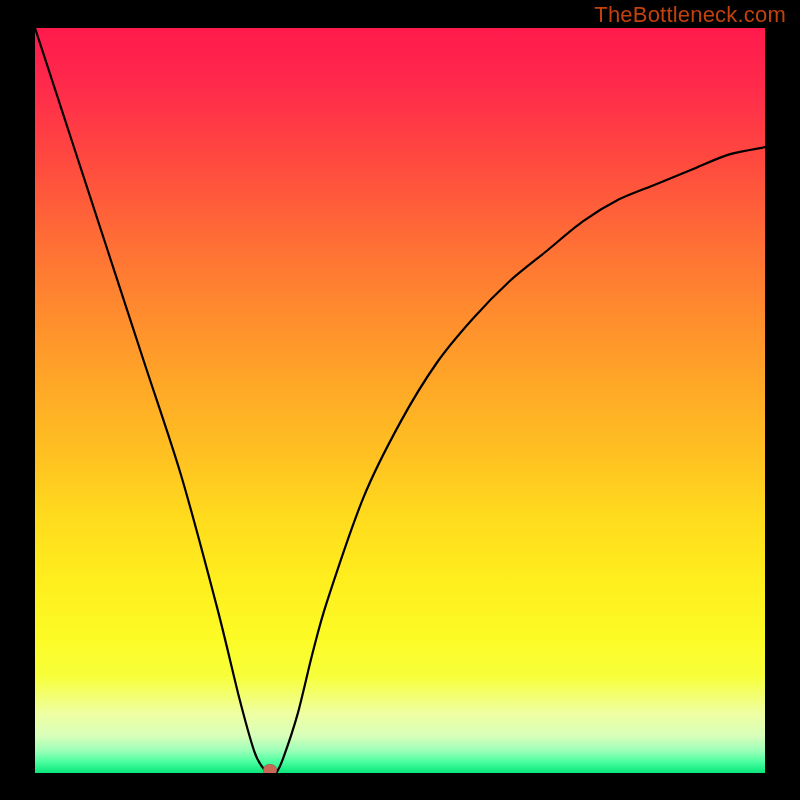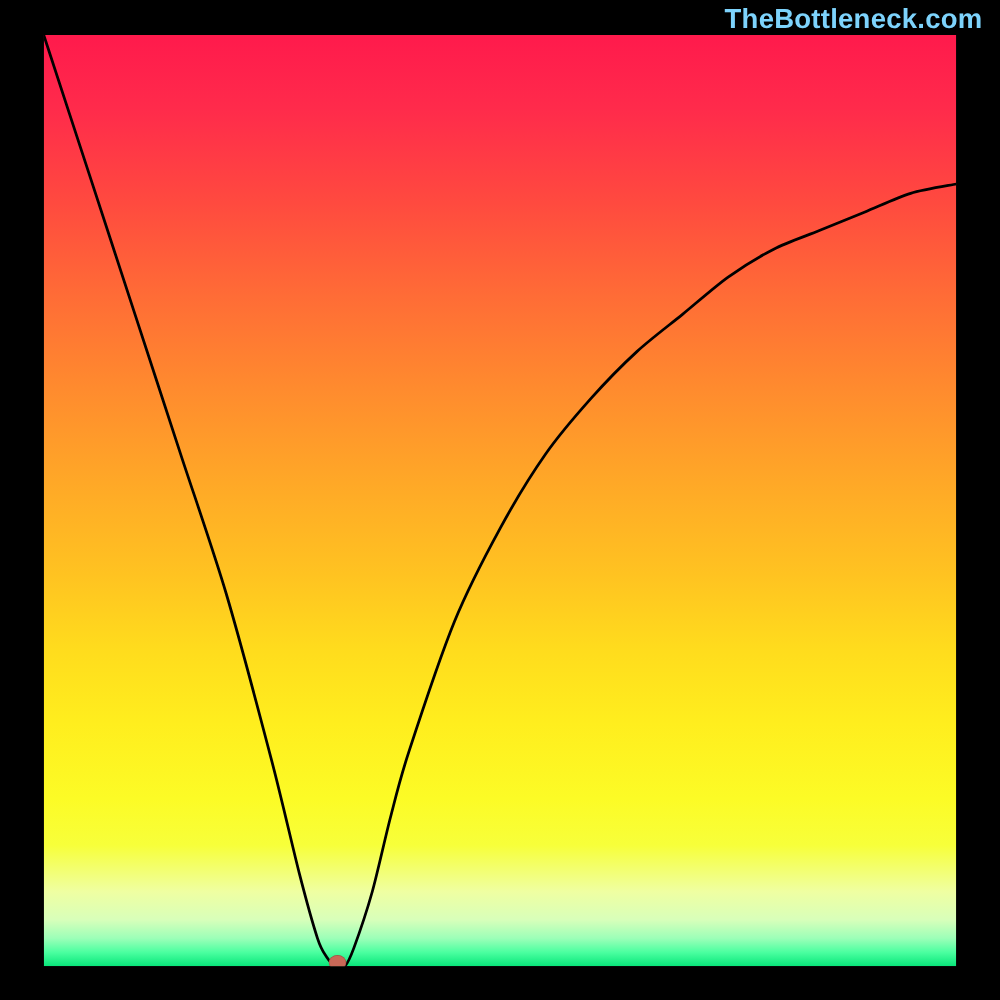--- a/index.html
+++ b/index.html
@@ -14,23 +14,23 @@
   .frame {
     position: relative;
     width: 800px;
     height: 800px;
     background: #000;
   }
   .watermark {
     position: absolute;
     top: 2px;
     right: 14px;
-    color: #7dd3fc;
+    color: #c2410c;
     font-size: 22px;
-    font-weight: 700;
+    font-weight: 400;
     letter-spacing: 0.2px;
     z-index: 10;
   }
   .plot-area {
     position: absolute;
     left: 35px;
     top: 28px;
     width: 730px;
     height: 745px;
     overflow: hidden;

